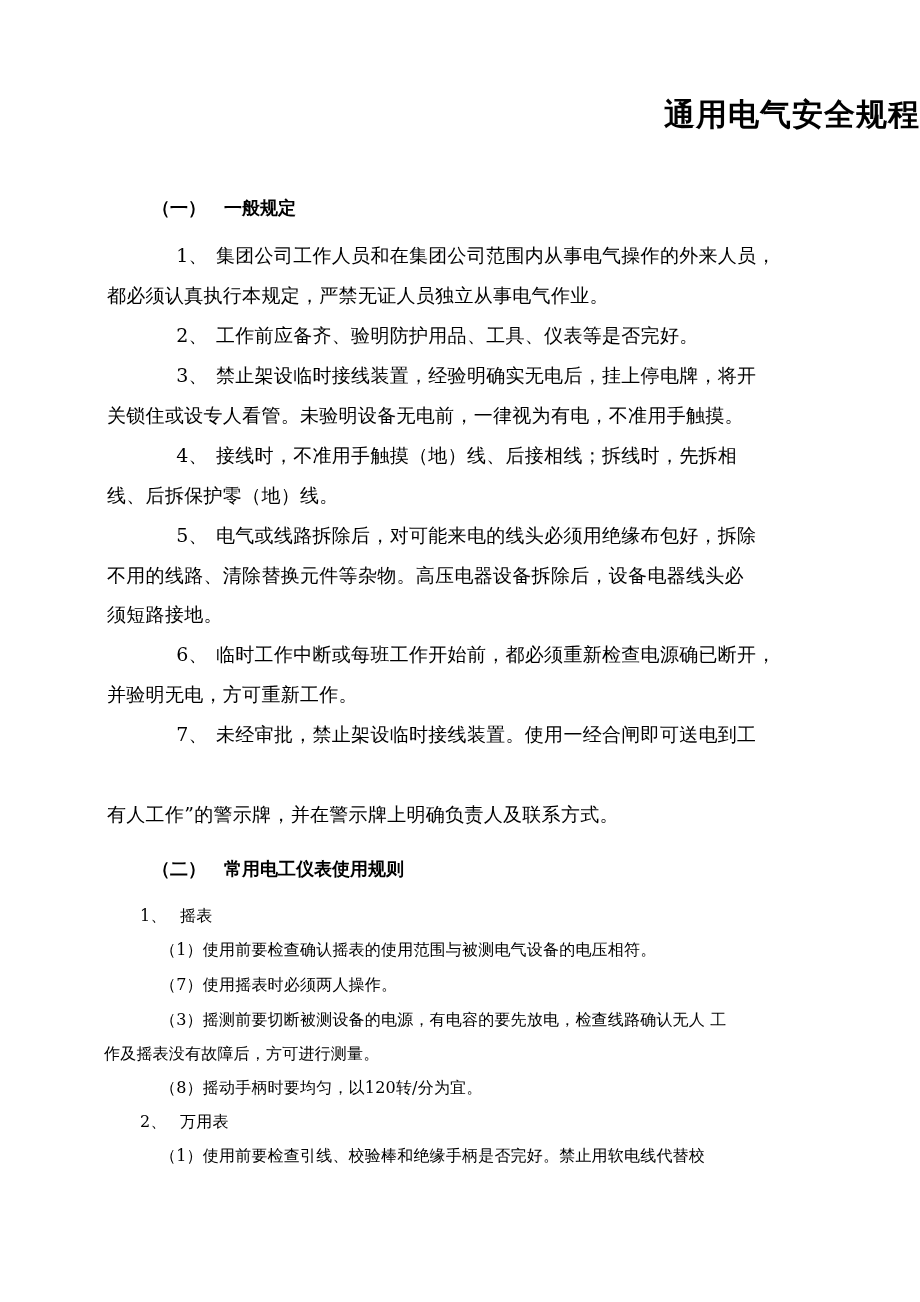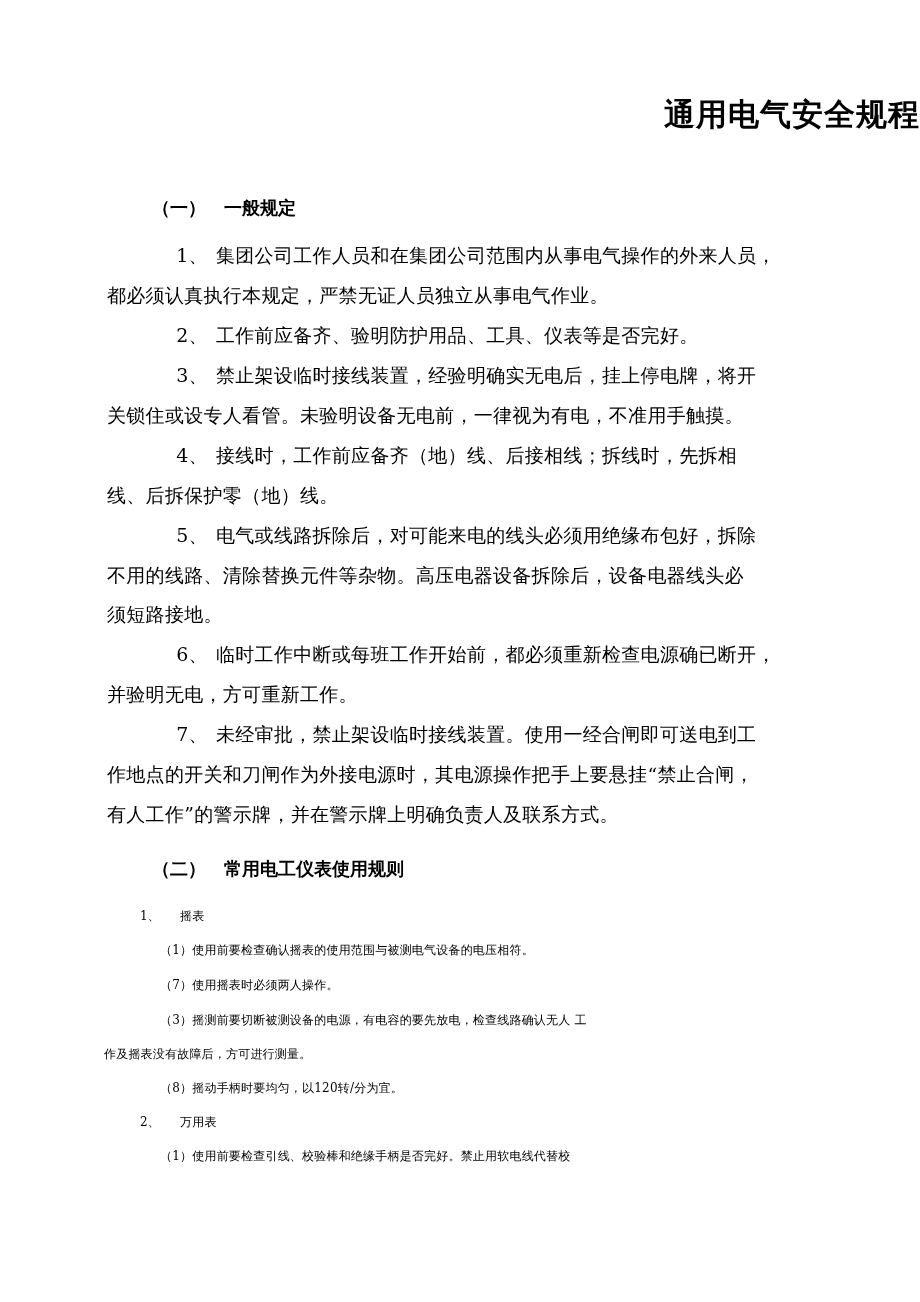--- a/index.html
+++ b/index.html
@@ -8,53 +8,52 @@
   .page { position: absolute; left: 0; top: 0; width: 920px; height: 1302px; background: #fff; }
   .title { position: absolute; left: 0; width: 920px; top: 92px; text-align: right;
            font-family: "DejaVu Sans", "Liberation Sans", sans-serif; font-weight: bold;
            font-size: 31px; letter-spacing: 1px; line-height: 44px; }
   .h2 { position: absolute; left: 152px; font-family: "DejaVu Sans", "Liberation Sans", sans-serif;
         font-weight: bold; font-size: 18px; line-height: 30px; white-space: nowrap; }
   .h2 .num { display: inline-block; width: 72px; }
   .line { position: absolute; left: 107px; font-size: 19px; line-height: 28px; white-space: nowrap;
           letter-spacing: 0.3px; text-align: center; }
   .line.indent { left: 168px; }
-  .small { position: absolute; font-size: 12px; line-height: 24px; white-space: nowrap; letter-spacing: 0.2px; }
+  .small { position: absolute; font-size: 16px; line-height: 24px; white-space: nowrap; letter-spacing: 0.2px; }
   .num-gap { display: inline-block; width: 48px; }
   .num-gap-s { display: inline-block; width: 40px; }
 </style>
 </head>
 <body>
 
 <div class="page">
 
   <div class="title">通用电气安全规程</div>
 
   <div class="h2" style="top:193px"><span class="num">（一）</span><span>一般规定</span></div>
 
   <div class="line indent" style="top:241px"><span class="num-gap">1、</span><span>集团公司工作人员和在集团公司范围内从事电气操作的外来人员，</span></div>
   <div class="line" style="top:281px">都必须认真执行本规定，严禁无证人员独立从事电气作业。</div>
 
   <div class="line indent" style="top:321px"><span class="num-gap">2、</span><span>工作前应备齐、验明防护用品、工具、仪表等是否完好。</span></div>
 
   <div class="line indent" style="top:361px"><span class="num-gap">3、</span><span>禁止架设临时接线装置，经验明确实无电后，挂上停电牌，将开</span></div>
   <div class="line" style="top:401px">关锁住或设专人看管。未验明设备无电前，一律视为有电，不准用手触摸。</div>
 
-  <div class="line indent" style="top:441px"><span class="num-gap">4、</span><span>接线时，工作前应备齐（地）线、后接相线；拆线时，先拆相</span></div>
+  <div class="line indent" style="top:441px"><span class="num-gap">4、</span><span>接线时，不准用手触摸（地）线、后接相线；拆线时，先拆相</span></div>
   <div class="line" style="top:481px">线、后拆保护零（地）线。</div>
 
   <div class="line indent" style="top:521px"><span class="num-gap">5、</span><span>电气或线路拆除后，对可能来电的线头必须用绝缘布包好，拆除</span></div>
   <div class="line" style="top:561px">不用的线路、清除替换元件等杂物。高压电器设备拆除后，设备电器线头必</div>
   <div class="line" style="top:600px">须短路接地。</div>
 
   <div class="line indent" style="top:640px"><span class="num-gap">6、</span><span>临时工作中断或每班工作开始前，都必须重新检查电源确已断开，</span></div>
   <div class="line" style="top:680px">并验明无电，方可重新工作。</div>
 
   <div class="line indent" style="top:720px"><span class="num-gap">7、</span><span>未经审批，禁止架设临时接线装置。使用一经合闸即可送电到工</span></div>
-  <div class="line" style="top:760px">作地点的开关和刀闸作为外接电源时，其电源操作把手上要悬挂“禁止合闸，</div>
   <div class="line" style="top:800px">有人工作”的警示牌，并在警示牌上明确负责人及联系方式。</div>
 
   <div class="h2" style="top:854px"><span class="num">（二）</span><span>常用电工仪表使用规则</span></div>
 
   <div class="small" style="left:140px; top:904px"><span class="num-gap-s">1、</span><span>摇表</span></div>
 
   <div class="small" style="left:160px; top:938px">（1）使用前要检查确认摇表的使用范围与被测电气设备的电压相符。</div>
   <div class="small" style="left:160px; top:973px">（7）使用摇表时必须两人操作。</div>
   <div class="small" style="left:160px; top:1008px">（3）摇测前要切断被测设备的电源，有电容的要先放电，检查线路确认无人  工</div>
   <div class="small" style="left:104px; top:1042px">作及摇表没有故障后，方可进行测量。</div>

